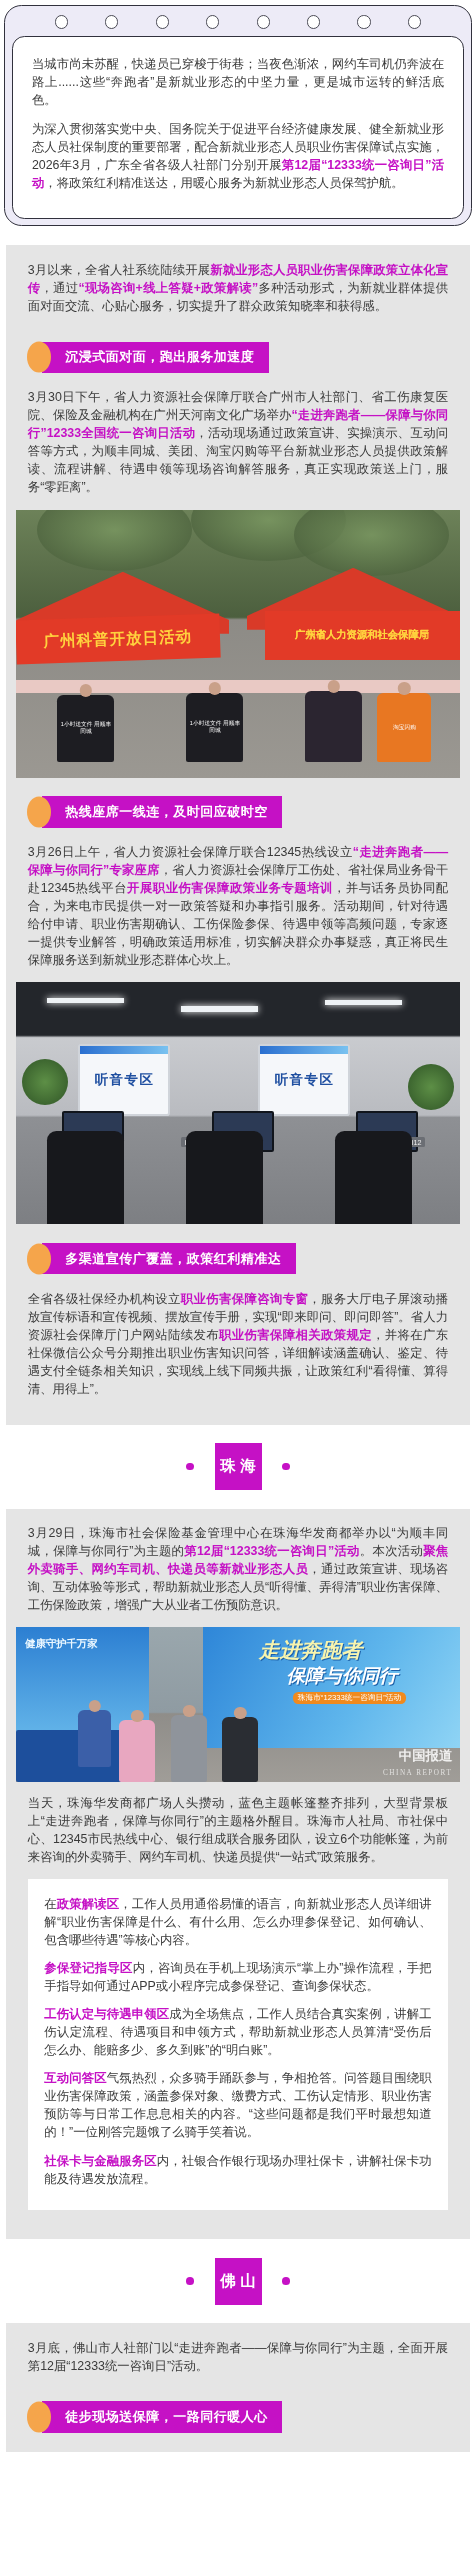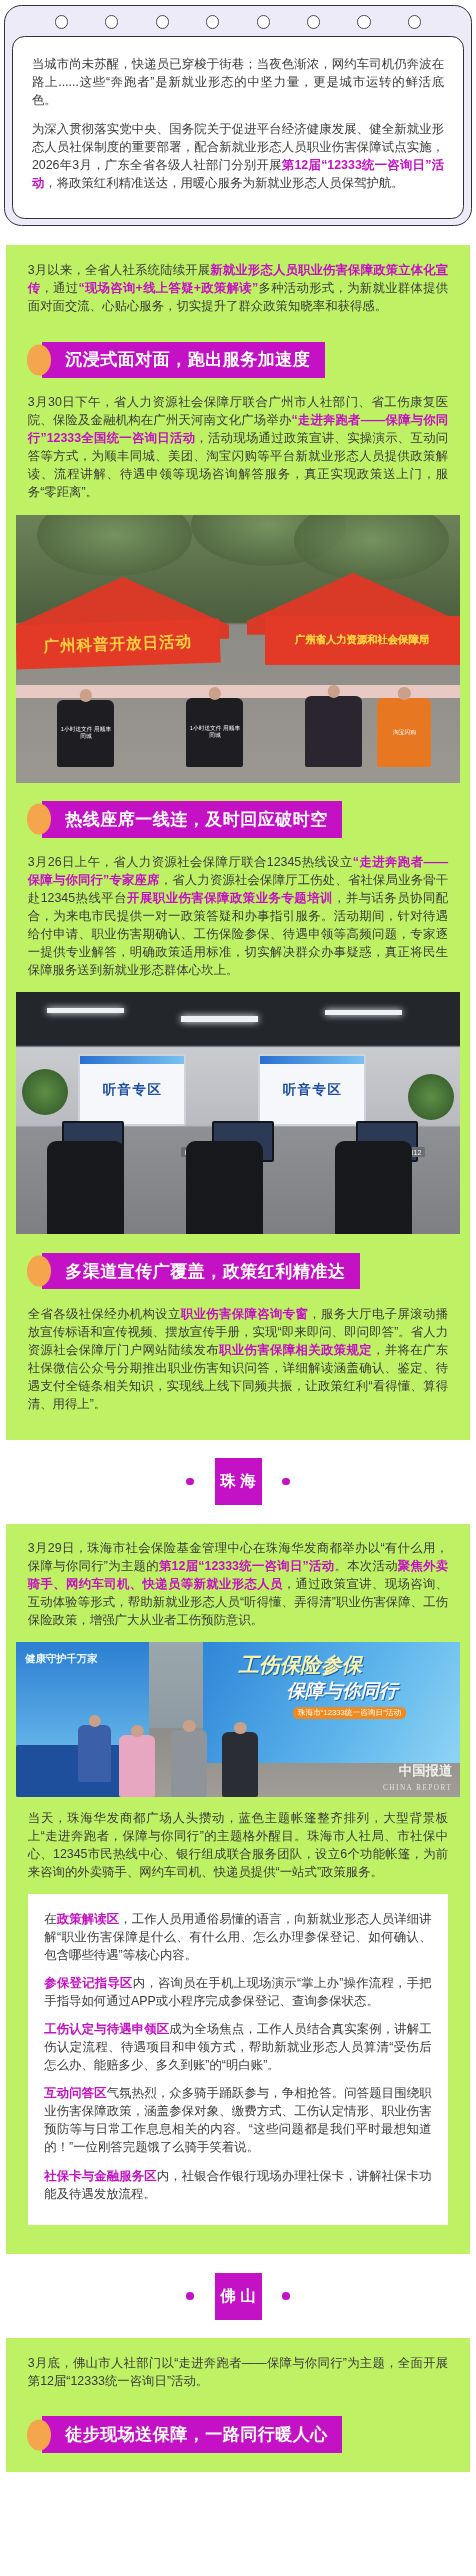--- a/index.html
+++ b/index.html
@@ -6,25 +6,25 @@
   body{width:476px;background:#ffffff;font-family:"Liberation Sans","DejaVu Sans",sans-serif;color:#3a3a3a;}
   .hl{color:#c511c5;font-weight:bold;}
   
   .notebook{margin:5.2px 4.1px 0;background:#edebf7;border:1.5px solid #31313d;border-radius:17.5px;padding:7.2px 0 6.2px;}
   .holes{display:flex;justify-content:space-around;padding:2.1px 31px 7.2px;}
   .hole{width:11.3px;height:11.3px;border-radius:50%;background:#ffffff;border:1.5px solid #4a4a55;}
   .inner-card{margin:0 7.2px;background:#ffffff;border:1.5px solid #31313d;border-radius:12.4px;padding:8.2px 15.5px 15.5px;}
   .inner-card .para{margin:10.3px 3.1px;}
   
   .para{font-size:12.4px;line-height:18px;margin:11.3px 21.6px;text-align:justify;}
-  .section{background:#bef264;margin:0 6.2px;padding:4.1px 0 15.5px;}
+  .section{background:#e5e5e5;margin:0 6.2px;padding:4.1px 0 15.5px;}
   .gap{height:19.6px;}
   
   .hbar{position:relative;display:inline-block;margin:15.5px 0 4.1px 36px;background:#c511c5;color:#ffffff;
-        font-size:17px;font-weight:bold;padding:6.7px 14.4px 6.7px 23px;letter-spacing:0.5px;}
+        font-size:13px;font-weight:bold;padding:6.7px 14.4px 6.7px 23px;letter-spacing:0.5px;}
   .hdot{position:absolute;left:-15.5px;top:50%;transform:translateY(-50%);width:24px;height:31px;background:#f5a54b;border-radius:50%;}
   
   .city{display:flex;align-items:center;justify-content:center;gap:20.6px;margin:18.5px 0;}
   .city .sq{width:47px;height:47px;background:#c511c5;color:#fff;display:flex;align-items:center;justify-content:center;
             font-size:15.5px;font-weight:bold;}
   .city .dot{width:7.7px;height:7.7px;border-radius:50%;background:#c511c5;}
   
   .white-card{background:#ffffff;margin:13.4px 21.6px;padding:5.2px 2.1px 12.4px;}
   .white-card .para{margin:10.3px 14.4px;}
   
@@ -36,21 +36,21 @@
   .p1{height:268px;background:linear-gradient(#6d8259 0%,#4c5f3e 40%,#8d8b86 41%,#9b9892 100%);}
   .p1 .leaf{width:155px;height:82px;border-radius:50%;background:radial-gradient(#7a9861,#3f5233);opacity:.8;}
   .p1 .tent{width:48%;height:62px;background:linear-gradient(#e8422e,#c32векf);background:#d93a28;clip-path:polygon(50% 0,100% 78%,100% 100%,0 100%,0 78%);}
   .p1 .bannerL{left:0;top:107px;width:46%;height:44px;background:#e23a27;transform:rotate(-2deg);display:flex;align-items:center;justify-content:center;color:#ffd23e;font-size:15.5px;font-weight:bold;letter-spacing:1px;}
   .p1 .bannerR{right:0;top:101px;width:44%;height:49px;background:#e23a27;display:flex;flex-direction:column;align-items:center;justify-content:center;color:#ffd23e;font-size:10.3px;font-weight:bold;line-height:15.5px;}
   .p1 .table{left:0;top:170px;width:100%;height:13.4px;background:#e9c9c4;}
   .p1 .shirt{display:flex;align-items:center;justify-content:center;text-align:center;color:#fff;font-size:5.7px;line-height:6.7px;padding:2.1px;}
   
   .p2c{height:242px;background:linear-gradient(#23262b 0%,#23262b 22%,#c9cbcf 23%,#b9bbc0 55%,#8e9094 56%,#7d7f83 100%);}
   .p2c .lamp{top:15.5px;width:77px;height:5.2px;background:#eef2f5;box-shadow:0 0 7.2px #fff;}
-  .p2c .panel{top:62px;width:108px;height:72px;background:#f5f7fa;border:2.1px solid #d0d4da;border-radius:3.1px;display:flex;align-items:center;justify-content:center;color:#1f4fa0;font-size:13.4px;font-weight:bold;letter-spacing:1.5px;}
+  .p2c .panel{top:62px;width:92px;height:72px;background:#f5f7fa;border:2.1px solid #d0d4da;border-radius:3.1px;display:flex;align-items:center;justify-content:center;color:#1f4fa0;font-size:13.4px;font-weight:bold;letter-spacing:1.5px;}
   .p2c .panel i{position:absolute;left:0;top:0;width:100%;height:7.2px;background:linear-gradient(90deg,#2a6fd0,#79c2f0);}
   .p2c .mon{top:129px;width:62px;height:41px;background:#2c3a55;border:2.1px solid #11151c;border-radius:2.1px;}
   .p2c .chair{bottom:0;width:77px;height:93px;background:#17181c;border-radius:9.3px 9.3px 0 0;}
   .p2c .plant{width:46px;height:46px;border-radius:50%;background:radial-gradient(#5d8f46,#2f5426);}
   .p2c .tag{top:155px;color:#eee;background:#6b6e74;font-size:7.2px;padding:0.5px 3.1px;border-radius:1.5px;}
   
   .p3{height:155px;background:linear-gradient(#9aa7ad 0%,#8f9ba2 55%,#8f8d89 56%,#a09d98 100%);}
   .p3 .bill{right:0;top:0;width:58%;height:78%;background:linear-gradient(120deg,#2e86d8,#5fb6ec 60%,#8fd4f5);}
   .p3 .t1{right:22%;top:8.2px;color:#f7f4ae;font-size:20.6px;font-weight:bold;font-style:italic;text-shadow:1px 1px 0 #1b5fa8;}
   .p3 .t2{right:14%;top:36px;color:#ffffff;font-size:18.5px;font-weight:bold;font-style:italic;text-shadow:1px 1px 0 #1b5fa8;}
@@ -138,27 +138,27 @@
   <p class="para"><span>全省各级社保经办机构设立</span><span class="hl">职业伤害保障咨询专窗</span><span>，服务大厅电子屏滚动播放宣传标语和宣传视频、摆放宣传手册，实现“即来即问、即问即答”。省人力资源社会保障厅门户网站陆续发布</span><span class="hl">职业伤害保障相关政策规定</span><span>，并将在广东社保微信公众号分期推出职业伤害知识问答，详细解读涵盖确认、鉴定、待遇支付全链条相关知识，实现线上线下同频共振，让政策红利“看得懂、算得清、用得上”。</span></p>
 </div>
 
 <div class="city">
   <span class="dot"></span>
   <span class="sq">珠 海</span>
   <span class="dot"></span>
 </div>
 
 <div class="section">
-  <p class="para"><span>3月29日，珠海市社会保险基金管理中心在珠海华发商都举办以“有什么用，保障与你同行”为主题的</span><span class="hl">第12届“12333统一咨询日”活动</span><span>。本次活动</span><span class="hl">聚焦外卖骑手、网约车司机、快递员等新就业形态人员</span><span>，通过政策宣讲、现场咨询、互动体验等形式，帮助新就业形态人员“听得懂、弄得清”职业伤害保障、工伤保险政策，增强广大从业者工伤预防意识。</span></p>
+  <p class="para"><span>3月29日，珠海市社会保险基金管理中心在珠海华发商都举办以“为顺丰同城，保障与你同行”为主题的</span><span class="hl">第12届“12333统一咨询日”活动</span><span>。本次活动</span><span class="hl">聚焦外卖骑手、网约车司机、快递员等新就业形态人员</span><span>，通过政策宣讲、现场咨询、互动体验等形式，帮助新就业形态人员“听得懂、弄得清”职业伤害保障、工伤保险政策，增强广大从业者工伤预防意识。</span></p>
 
   <div class="photo p3">
     <div class="tent"></div>
     <div class="tentTxt">健康守护千万家</div>
     <div class="bill"></div>
-    <b class="t1">工伤保险参保</b>
+    <b class="t1">走进奔跑者</b>
     <b class="t2">保障与你同行</b>
     <span class="t3">珠海市“12333统一咨询日”活动</span>
     <div class="tbl"></div>
     <div class="fig" style="left:103px;bottom:0;width:36px;height:62px;background:#e8a7c0"></div>
     <div class="fig" style="left:155px;bottom:0;width:36px;height:67px;background:#8f949b"></div>
     <div class="fig" style="left:206px;bottom:0;width:36px;height:65px;background:#2a2d33"></div>
     <div class="fig" style="left:62px;bottom:15.5px;width:33px;height:57px;background:#3b5fa8"></div>
     <div class="wm">中国报道</div>
     <div class="wm2">CHINA REPORT</div>
   </div>

